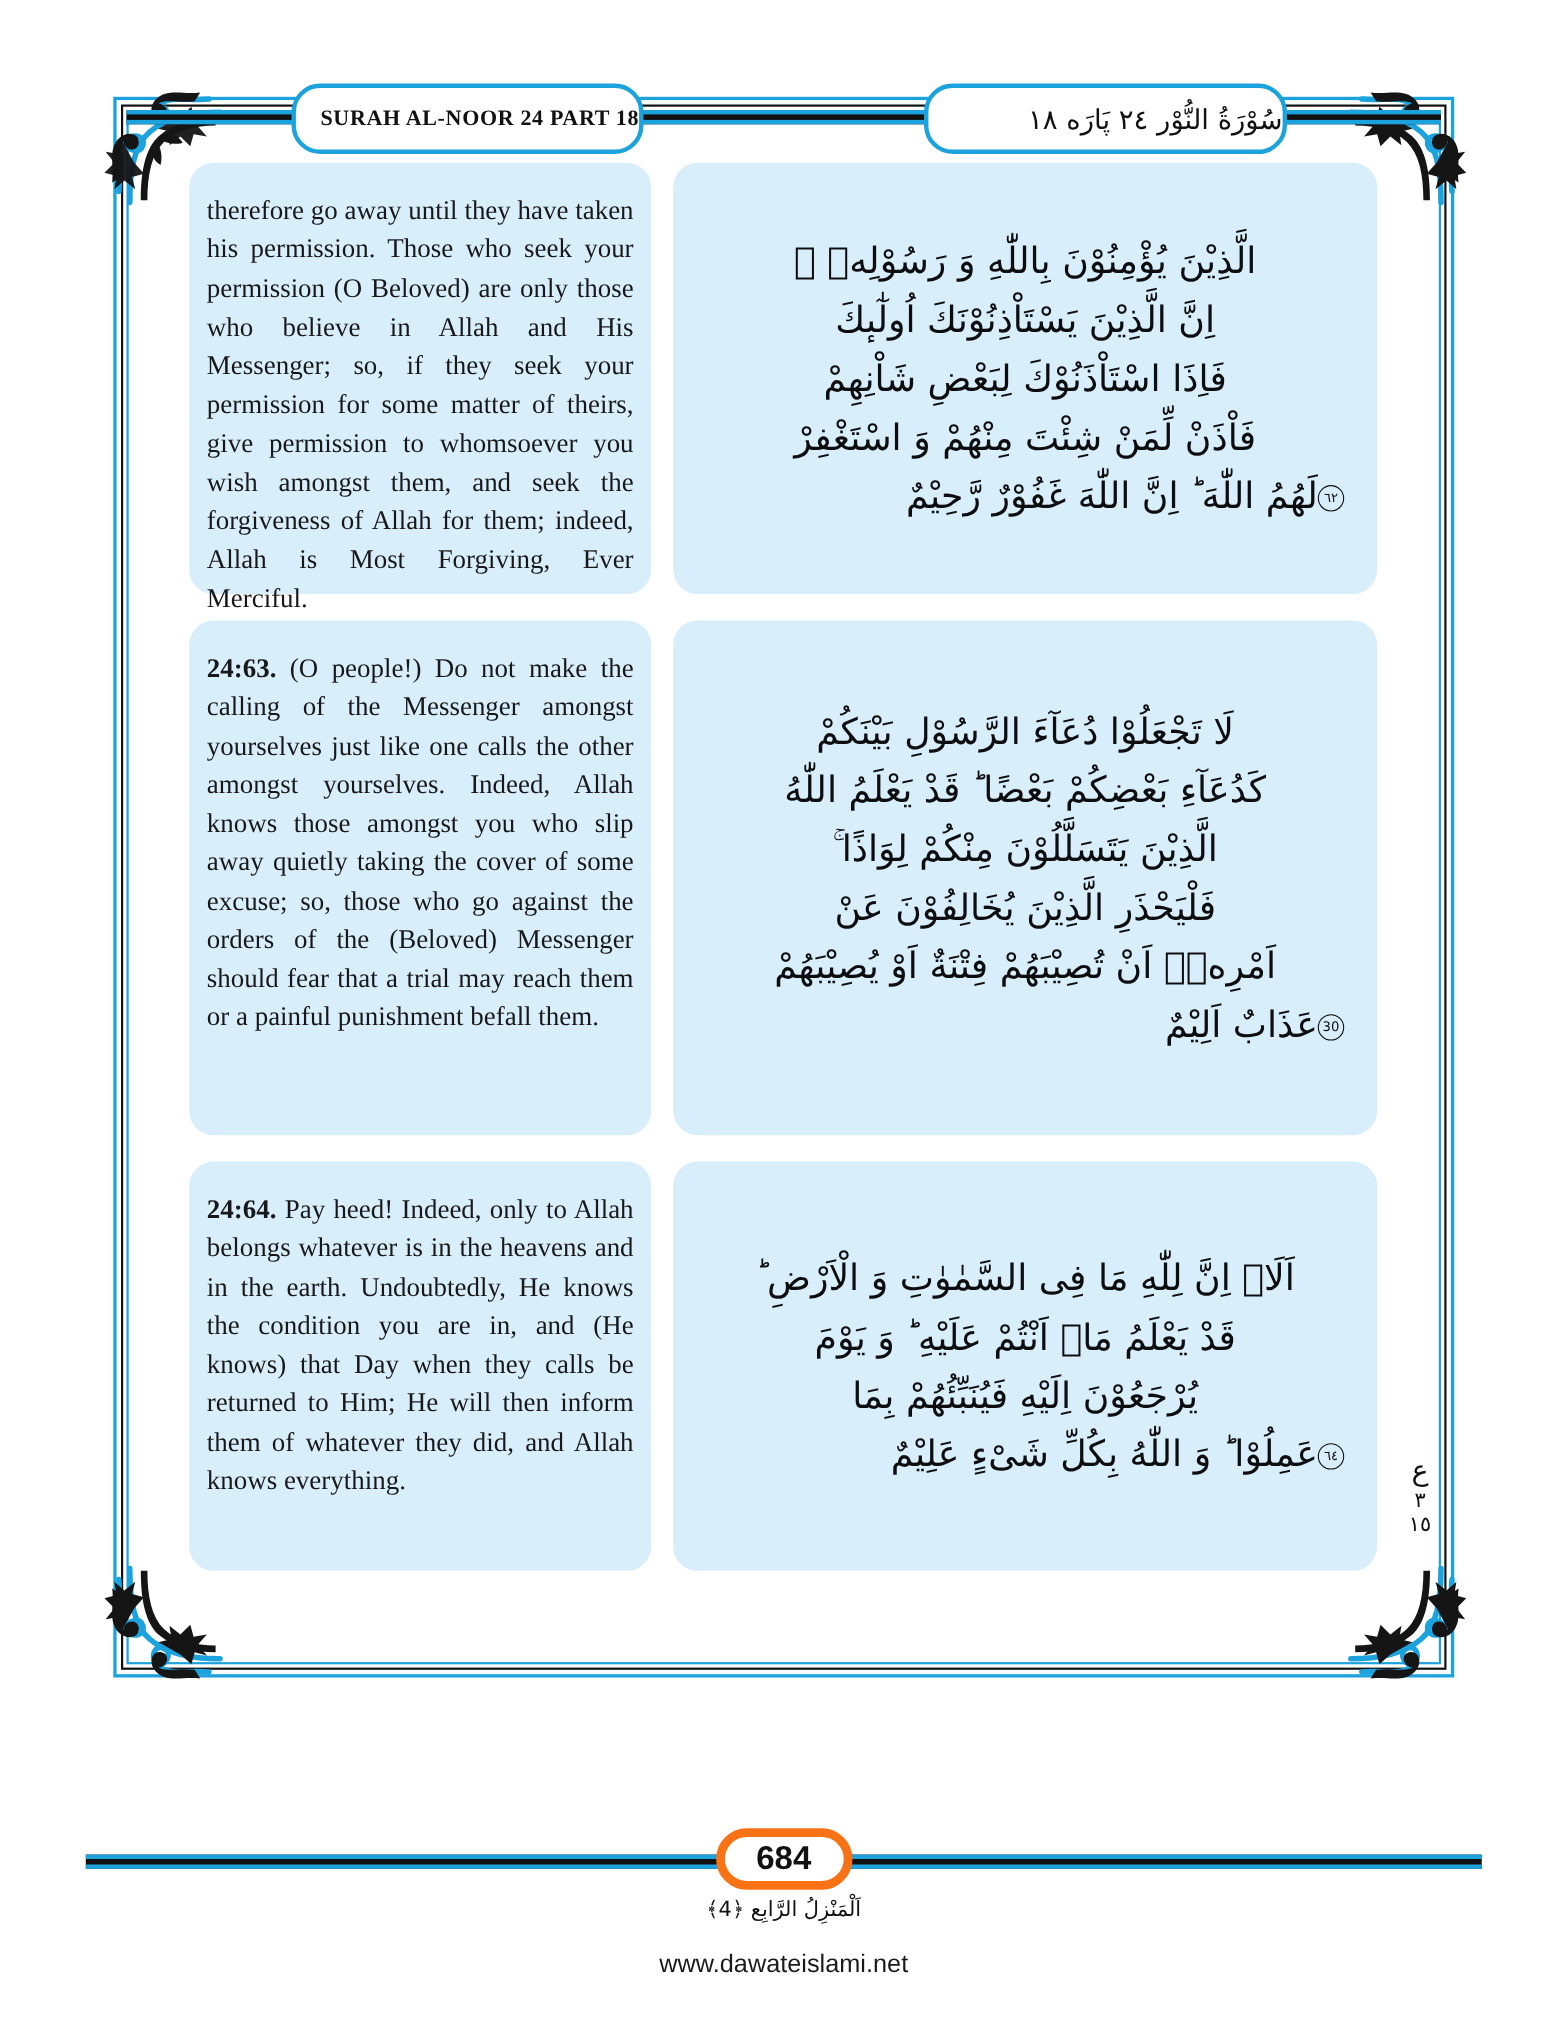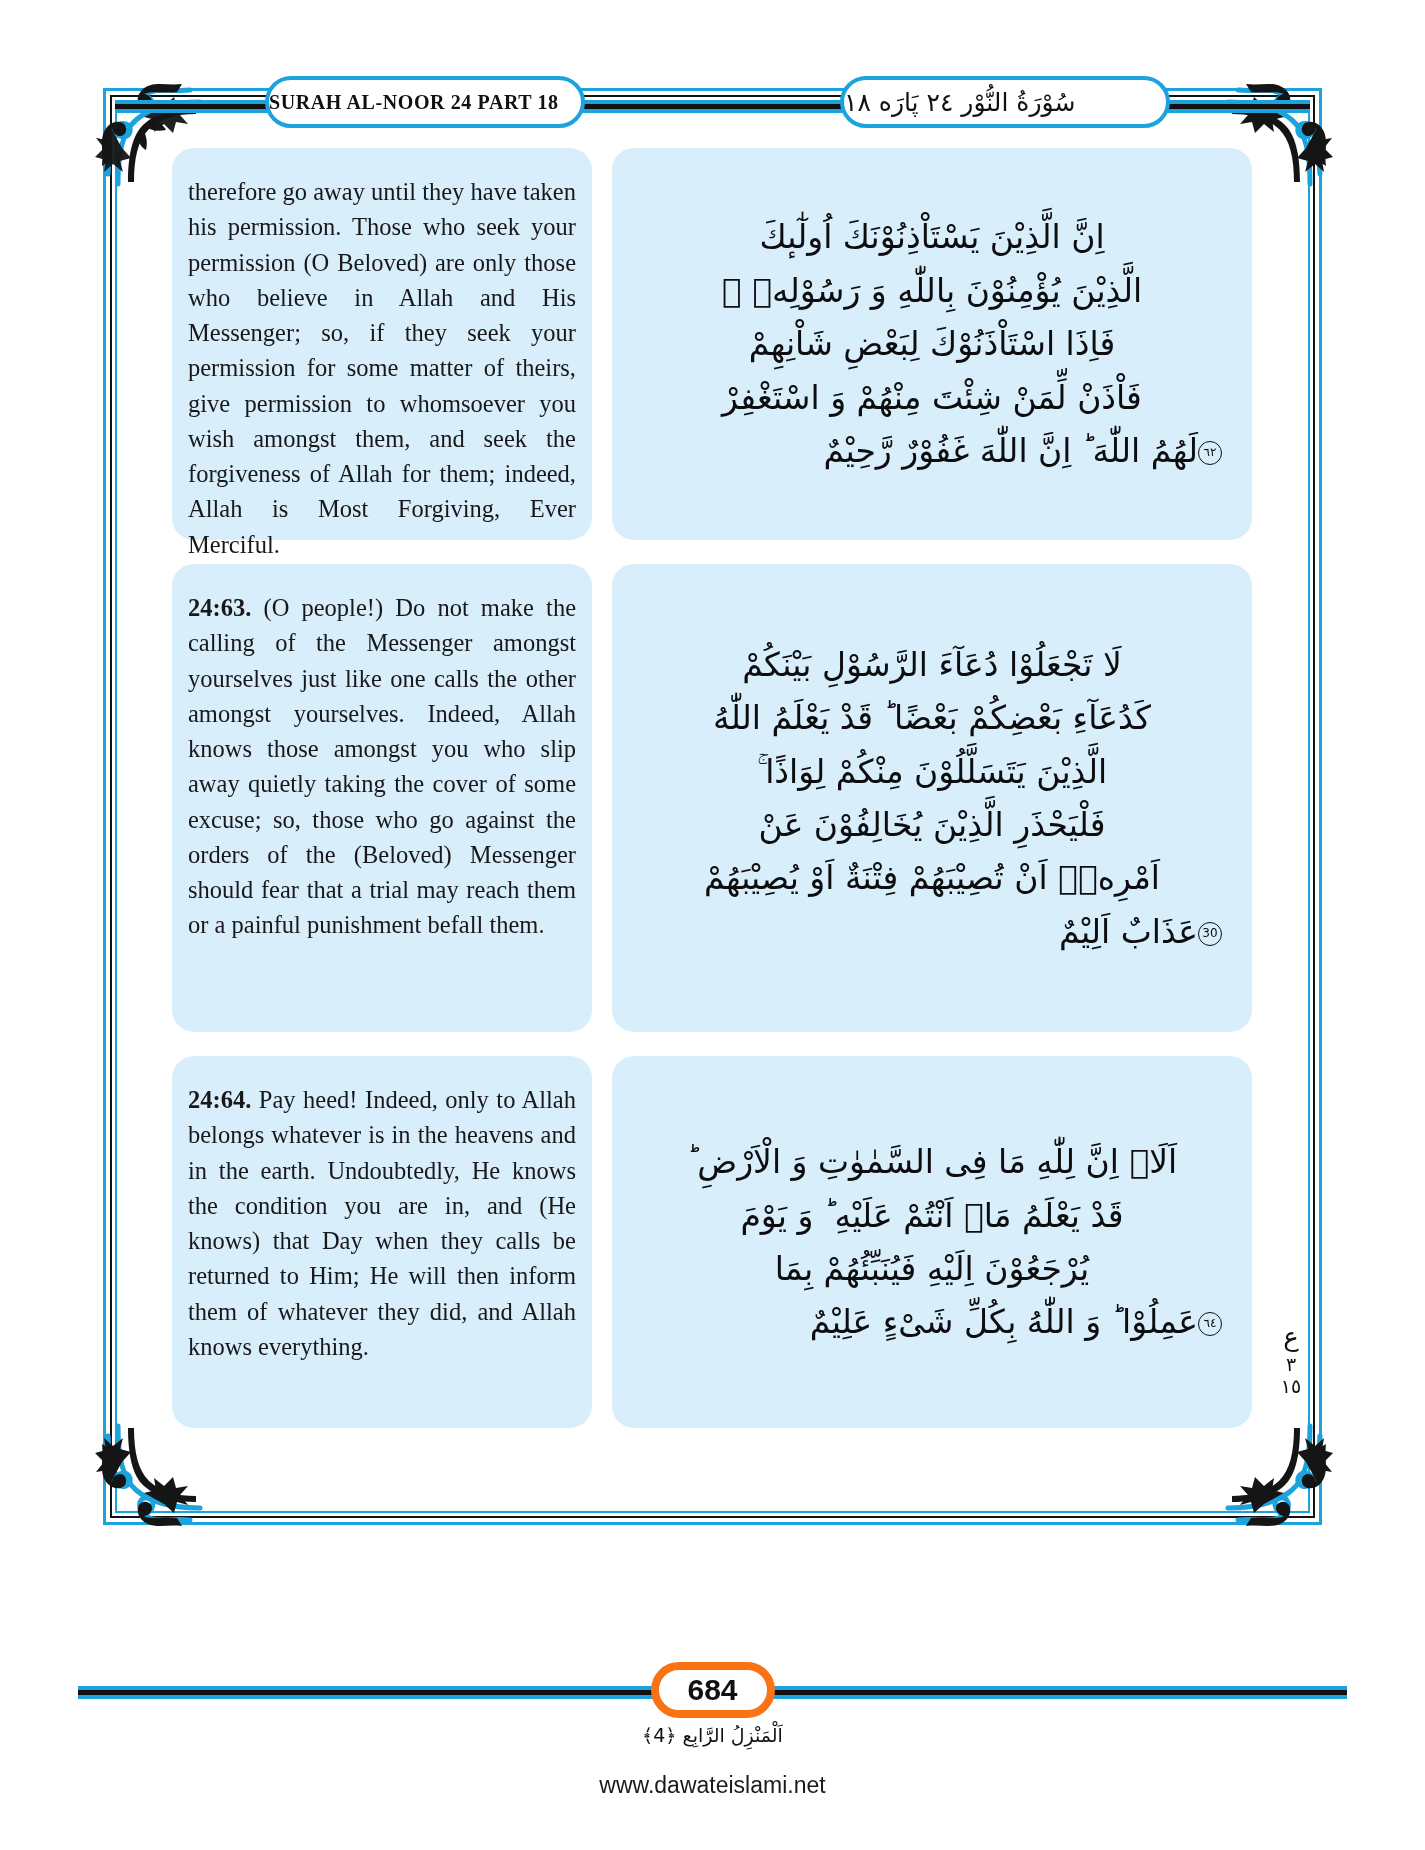--- a/index.html
+++ b/index.html
@@ -75,27 +75,27 @@
     width: 100%;
     height: 5px;
     background: #111111;
     border-top: 4px solid #1CA3DD;
     border-bottom: 4px solid #1CA3DD;
     box-sizing: content-box;
   }
   .plaque {
     position: absolute;
     top: 0;
-    height: 52px;
+    height: 64px;
     background: #ffffff;
     border: 4px solid #1CA3DD;
     border-radius: 26px;
     display: flex;
     align-items: center;
-    justify-content: flex-start;
+    justify-content: flex-end;
     box-sizing: border-box;
   }
   .plaque-en {
     left: 150px;
     width: 320px;
   }
   .plaque-en span {
     font-family: "Liberation Serif", "DejaVu Serif", serif;
     font-weight: bold;
     font-size: 20px;
@@ -356,22 +356,22 @@
     </div>
   </div>
 
   <div class="content">
 
     <div class="verse-row row-1">
       <div class="panel panel-en">
         <p class="en-text"><span class="vnum"></span><span>therefore go away until they have taken his permission. Those who seek your permission (O Beloved) are only those who believe in Allah and His Messenger; so, if they seek your permission for some matter of theirs, give permission to whomsoever you wish amongst them, and seek the forgiveness of Allah for them; indeed, Allah is Most Forgiving, Ever Merciful.</span></p>
       </div>
       <div class="panel panel-ar">
+        <p class="ar-line">الَّذِیْنَ یُؤْمِنُوْنَ بِاللّٰهِ وَ رَسُوْلِهٖ ۚ</p>
         <p class="ar-line">اِنَّ الَّذِیْنَ یَسْتَاْذِنُوْنَكَ اُولٰٓىٕكَ</p>
-        <p class="ar-line">الَّذِیْنَ یُؤْمِنُوْنَ بِاللّٰهِ وَ رَسُوْلِهٖ ۚ</p>
         <p class="ar-line">فَاِذَا اسْتَاْذَنُوْكَ لِبَعْضِ شَاْنِهِمْ</p>
         <p class="ar-line">فَاْذَنْ لِّمَنْ شِئْتَ مِنْهُمْ وَ اسْتَغْفِرْ</p>
         <p class="ar-line last"><span class="ayah-mark">٦٢</span><span>لَهُمُ اللّٰهَ ؕ اِنَّ اللّٰهَ غَفُوْرٌ رَّحِیْمٌ</span></p>
       </div>
     </div>
 
     <div class="verse-row row-2">
       <div class="panel panel-en">
         <p class="en-text"><span class="vnum">24:63.</span> <span>(O people!) Do not make the calling of the Messenger amongst yourselves just like one calls the other amongst yourselves. Indeed, Allah knows those amongst you who slip away quietly taking the cover of some excuse; so, those who go against the orders of the (Beloved) Messenger should fear that a trial may reach them or a painful punishment befall them.</span></p>
       </div>

